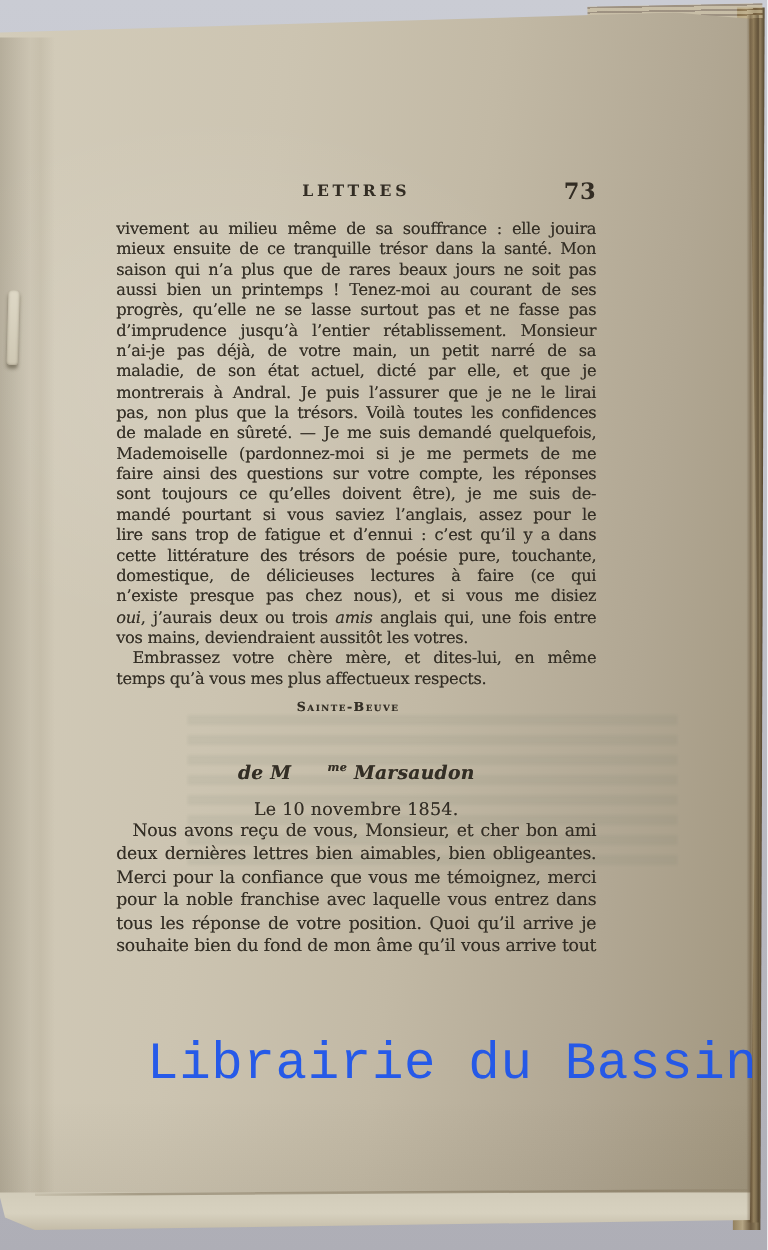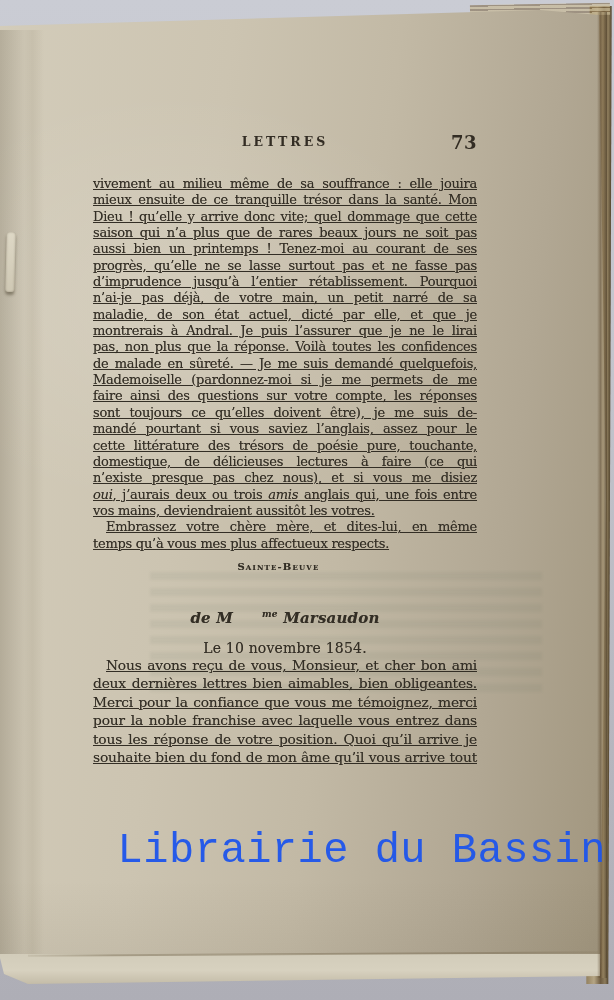--- a/index.html
+++ b/index.html
@@ -51,35 +51,35 @@
     position:absolute; left:150px; top:572px; width:392px; height:126px;
     background:repeating-linear-gradient(180deg, rgba(88,104,86,.18) 0 8px, rgba(0,0,0,0) 8px 16px);
     filter:blur(1.4px); opacity:.45;
   }
   .right-edge-line{
     position:absolute; left:597px; top:12px; width:10px; height:966px;
     background:linear-gradient(90deg, rgba(0,0,0,0) 0%, rgba(95,75,48,.5) 35%, rgba(168,148,108,.5) 60%, rgba(62,48,30,.55) 100%);
   }
   
   .header-row{
-    position:absolute; left:93px; top:134px; width:384px; height:18px;
+    position:absolute; left:93px; top:145px; width:384px; height:18px;
     color:#332d24;
   }
   .running-title{
     position:absolute; left:0; width:100%; text-align:center;
     font-size:12.5px; font-weight:700; letter-spacing:3px;
   }
   .page-number{
     position:absolute; right:0; top:-2px; font-size:18px; font-weight:700; letter-spacing:.5px;
   }
   .text-block{
     position:absolute; left:93px; top:176px; width:384px;
     color:#332e25; text-shadow:0 0 .4px rgba(51,46,37,.55);
   }
-  .para{font-size:13px; letter-spacing:-.25px; line-height:16.35px;text-decoration:underline;}
+  .para{font-size:13px; letter-spacing:-.25px; line-height:16.35px;}
   .line{text-align:justify; text-align-last:justify; text-justify:inter-word;}
   .line.last{text-align:left; text-align-last:left;}
   .line.first-indent{text-indent:13px;}
   .body2 .para{font-size:13.8px; letter-spacing:-.2px; line-height:18.5px;}
   .signature{
     margin-top:9px; padding-right:13px; text-align:center;
     font-variant:small-caps; font-weight:700; letter-spacing:1.2px; font-size:10px;
   }
   .heading{
     margin-top:37px; text-align:center; font-style:italic; font-weight:600; font-size:15px; letter-spacing:.2px;
@@ -110,34 +110,34 @@
     <div class="header-row">
       <div class="running-title">LETTRES</div>
       <div class="page-number">73</div>
     </div>
 
     <div class="text-block">
       <div class="body1">
           <div class="para">
             <div class="line">vivement au milieu même de sa souffrance : elle jouira</div>
             <div class="line">mieux ensuite de ce tranquille trésor dans la santé. Mon</div>
-            <div class="line">Dieu ! qu’elle y arrive donc vite; quel dommage que cette</div>
             <div class="line">saison qui n’a plus que de rares beaux jours ne soit pas</div>
             <div class="line">aussi bien un printemps ! Tenez-moi au courant de ses</div>
             <div class="line">progrès, qu’elle ne se lasse surtout pas et ne fasse pas</div>
-            <div class="line">d’imprudence jusqu’à l’entier rétablissement. Pourquoi</div>
+            <div class="line">d’imprudence jusqu’à l’entier rétablissement. Monsieur</div>
             <div class="line">n’ai-je pas déjà, de votre main, un petit narré de sa</div>
             <div class="line">maladie, de son état actuel, dicté par elle, et que je</div>
             <div class="line">montrerais à Andral. Je puis l’assurer que je ne le lirai</div>
-            <div class="line">pas, non plus que la réponse. Voilà toutes les confidences</div>
+            <div class="line">pas, non plus que la trésors. Voilà toutes les confidences</div>
             <div class="line">de malade en sûreté. — Je me suis demandé quelquefois,</div>
             <div class="line">Mademoiselle (pardonnez-moi si je me permets de me</div>
             <div class="line">faire ainsi des questions sur votre compte, les réponses</div>
             <div class="line">sont toujours ce qu’elles doivent être), je me suis de-</div>
             <div class="line">mandé pourtant si vous saviez l’anglais, assez pour le</div>
+            <div class="line">lire sans trop de fatigue et d’ennui : c’est qu’il y a dans</div>
             <div class="line">cette littérature des trésors de poésie pure, touchante,</div>
             <div class="line">domestique, de délicieuses lectures à faire (ce qui</div>
             <div class="line">n’existe presque pas chez nous), et si vous me disiez</div>
             <div class="line"><i>oui</i>, j’aurais deux ou trois <i>amis</i> anglais qui, une fois entre</div>
             <div class="line last">vos mains, deviendraient aussitôt les votres.</div>
           </div>
           <div class="para">
             <div class="line first-indent">Embrassez votre chère mère, et dites-lui, en même</div>
             <div class="line last">temps qu’à vous mes plus affectueux respects.</div>
           </div>

